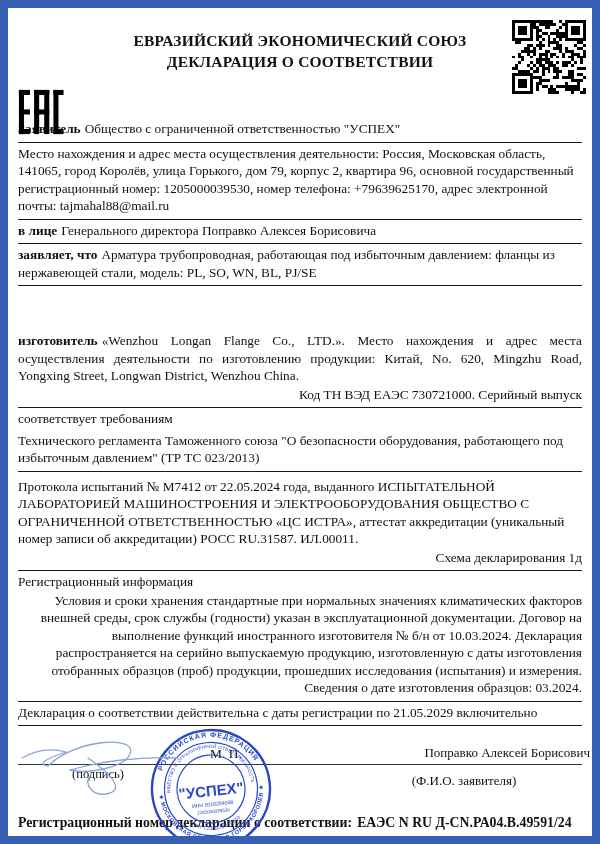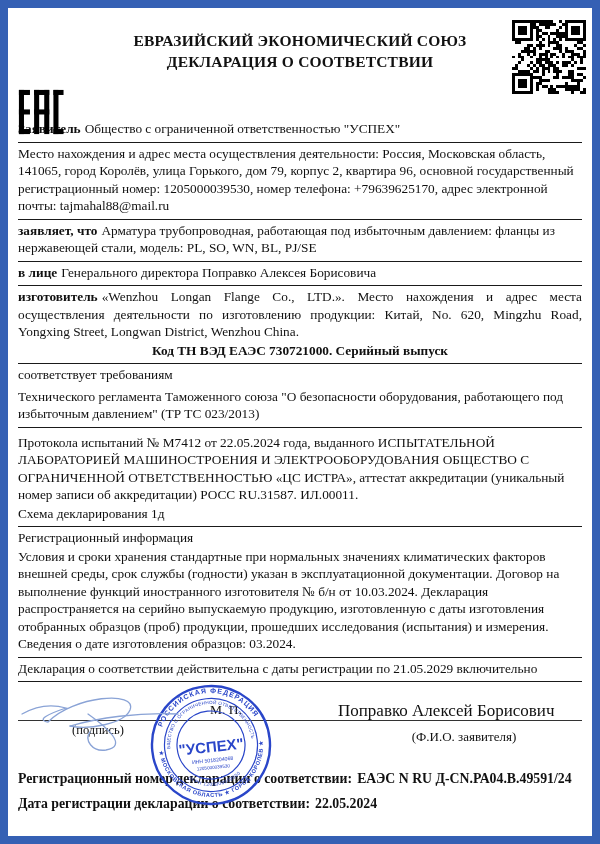--- a/index.html
+++ b/index.html
@@ -39,22 +39,22 @@
   .row{
     font-size:13.3px;
     line-height:17.5px;
     padding:2px 0 4px 0;
     border-bottom:1.5px solid #1a1a1a;
   }
   .row:last-child{border-bottom:none;}
   .lbl{font-weight:bold;margin-right:4px;}
   .hdg{font-weight:normal;display:block;}
   .para{display:block;margin-top:4px;}
-  .para.tight{margin-top:1px;}
-  .justify{text-align:justify;}
+  .para.tight{margin-top:1px;text-align:right;}
+  .justify{text-align:justify;margin-top:44px;}
   .bold-line{font-weight:normal;}
   .sig-area{
     position:relative;
     height:80px;
     font-size:13.3px;
   }
   .sig-rule{
     position:absolute;
     left:0;right:0;top:38px;
     border-top:1px solid #333;
@@ -69,22 +69,22 @@
   .mp-label{
     position:absolute;
     left:178px;top:20px;
     width:60px;text-align:center;
     font-size:13.5px;
   }
   .fio-name{
     position:absolute;
     left:320px;top:19px;
     width:252px;
-    text-align:left;
-    font-size:17px;
+    text-align:right;
+    font-size:13px;
   }
   .fio-caption{
     position:absolute;
     left:320px;top:47px;
     width:252px;
     text-align:center;
     font-size:13px;
   }
   .signature-svg{
     position:absolute;
@@ -467,30 +467,30 @@
 
       <div class="row">
         <span class="lbl">Заявитель</span><span>Общество с ограниченной ответственностью "УСПЕХ"</span>
       </div>
 
       <div class="row">
         <span>Место нахождения и адрес места осуществления деятельности: Россия, Московская область, 141065, город Королёв, улица Горького, дом 79, корпус 2, квартира 96, основной государственный регистрационный номер: 1205000039530, номер телефона: +79639625170, адрес электронной почты: tajmahal88@mail.ru</span>
       </div>
 
       <div class="row">
+        <span class="lbl">в лице</span><span>Генерального директора Поправко Алексея Борисовича</span>
+      </div>
+
+      <div class="row">
         <span class="lbl">заявляет, что</span><span>Арматура трубопроводная, работающая под избыточным давлением: фланцы из нержавеющей стали, модель: PL, SO, WN, BL, PJ/SE</span>
-      </div>
-
-      <div class="row">
-        <span class="lbl">в лице</span><span>Генерального директора Поправко Алексея Борисовича</span>
       </div>
 
       <div class="row justify">
         <span class="lbl">изготовитель</span><span>«Wenzhou Longan Flange Co., LTD.». Место нахождения и адрес места осуществления деятельности по изготовлению продукции: Китай, No. 620, Mingzhu Road, Yongxing Street, Longwan District, Wenzhou China.</span>
-        <span class="para tight" style="text-align:center;font-weight:bold;">Код ТН ВЭД ЕАЭС 730721000. Серийный выпуск</span>
+        <span class="para tight" style="text-align:right;">Код ТН ВЭД ЕАЭС 730721000. Серийный выпуск</span>
       </div>
 
       <div class="row">
         <span class="hdg">соответствует требованиям</span>
         <span class="para">Технического регламента Таможенного союза "О безопасности оборудования, работающего под избыточным давлением" (ТР ТС 023/2013)</span>
       </div>
 
       <div class="row">
         <span class="para">Протокола испытаний № М7412 от 22.05.2024 года, выданного ИСПЫТАТЕЛЬНОЙ ЛАБОРАТОРИЕЙ МАШИНОСТРОЕНИЯ И ЭЛЕКТРООБОРУДОВАНИЯ ОБЩЕСТВО С ОГРАНИЧЕННОЙ ОТВЕТСТВЕННОСТЬЮ «ЦС ИСТРА», аттестат аккредитации (уникальный номер записи об аккредитации) РОСС RU.31587. ИЛ.00011.</span>
         <span class="para tight">Схема декларирования 1д</span>

